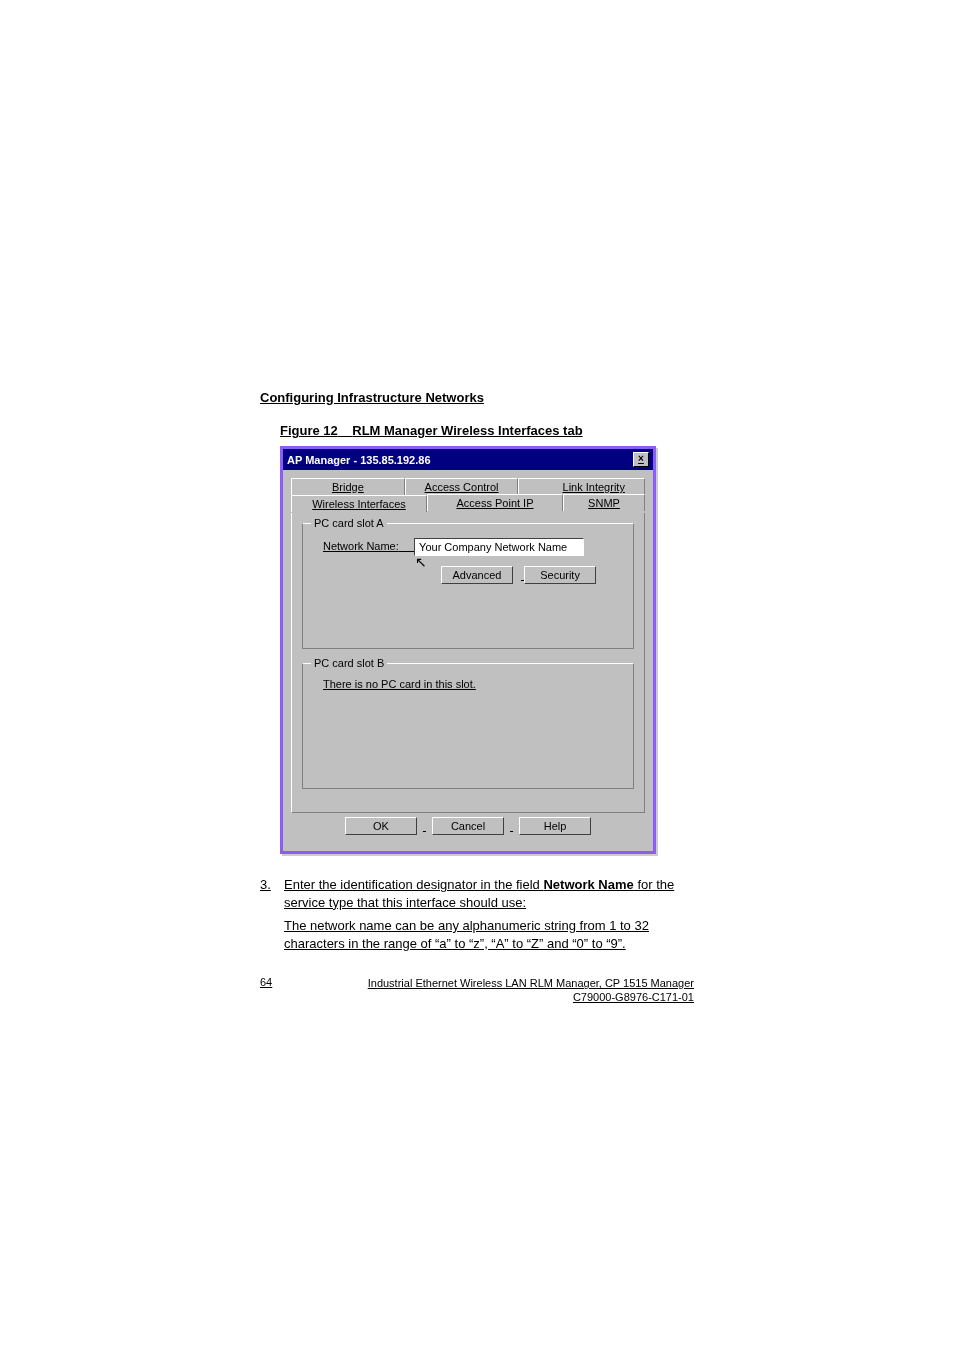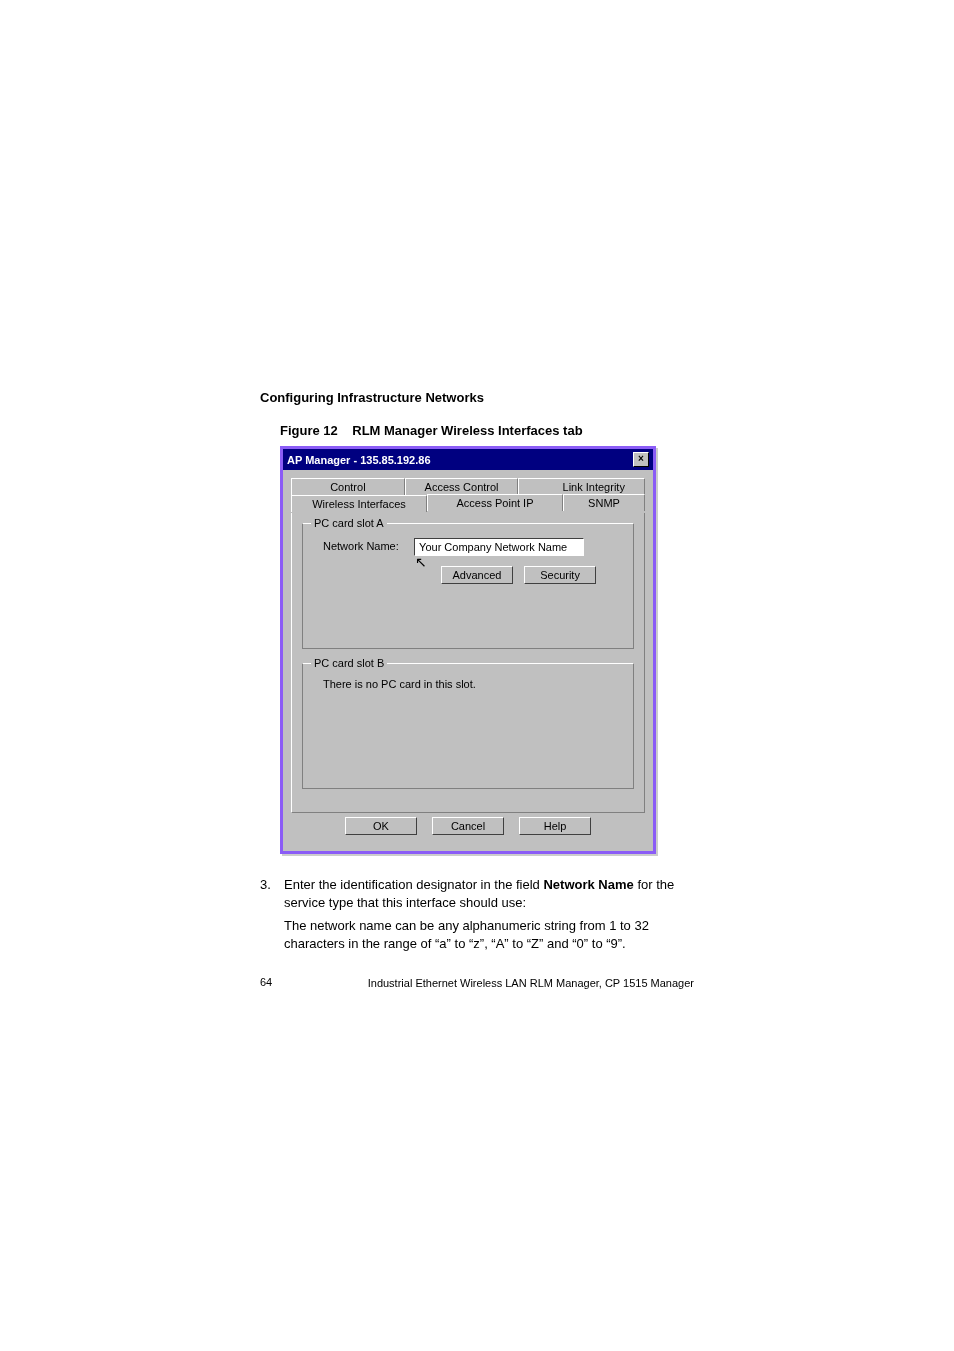--- a/index.html
+++ b/index.html
@@ -6,20 +6,21 @@
     margin: 0;
     padding: 0;
     background: #ffffff;
     font-family: Arial, Helvetica, sans-serif;
     width: 954px;
   }
   .page {
     padding: 390px 260px 60px 260px;
     box-sizing: border-box;
     width: 954px;
+    text-decoration: underline;
   }
   .header-bold {
     font-weight: bold;
     font-size: 13px;
     color: #000;
     margin-bottom: 18px;
   }
   .fig-line {
     font-size: 13px;
     margin-bottom: 8px;
@@ -204,21 +205,21 @@
 
   <div class="dialog-wrap">
     <div class="dlg">
       <div class="titlebar">
         <span>AP Manager - 135.85.192.86</span>
         <span class="closebox">×</span>
       </div>
       <div class="dlg-body">
         <div class="tabs">
           <div class="tabrow back">
-            <div class="tab back1">Control</div>
+            <div class="tab back1">Bridge</div>
             <div class="tab back2">Access Control</div>
             <div class="tab back3">Link Integrity</div>
           </div>
           <div class="tabrow front">
             <div class="tab front1 active">Wireless Interfaces</div>
             <div class="tab front2">Access Point IP</div>
             <div class="tab front3">SNMP</div>
           </div>
         </div>
         <div class="tabpanel">
@@ -253,16 +254,17 @@
       <span>Enter the identification designator in the field </span><b>Network Name</b><span> for the service type that this interface should use:</span>
     </div>
   </div>
 
   <div class="para">The network name can be any alphanumeric string from 1 to 32 characters in the range of “a” to “z”, “A” to “Z” and “0” to “9”.</div>
 
   <div class="footer">
     <div class="pg">64</div>
     <div class="ft">
       <div>Industrial Ethernet Wireless LAN  RLM Manager,  CP 1515 Manager</div>
+      <div>C79000-G8976-C171-01</div>
     </div>
   </div>
 
 </div>
 
 </body></html>

